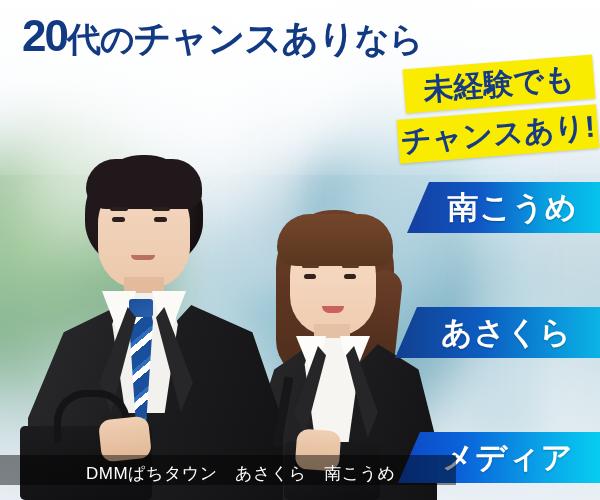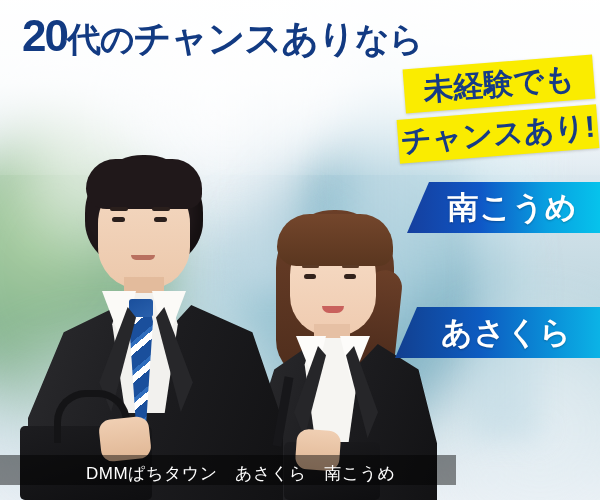--- a/index.html
+++ b/index.html
@@ -371,18 +371,19 @@
   </div>
 
   <div class="headline"><span class="num">20</span><span class="small">代の</span><span>チャンスあり</span><span class="small">なら</span></div>
 
 
   <div class="badge badge-1">未経験でも</div>
   <div class="badge badge-2">チャンスあり!</div>
 
   <div class="cat cat-0">南こうめ</div>
   <div class="cat cat-2">あさくら</div>
+  <div class="cat cat-4">メディア</div>
 
   <div class="credit-bar">
     <div class="credit-text">DMMぱちタウン　あさくら　南こうめ</div>
   </div>
 
 </div>
 
 </body></html>

